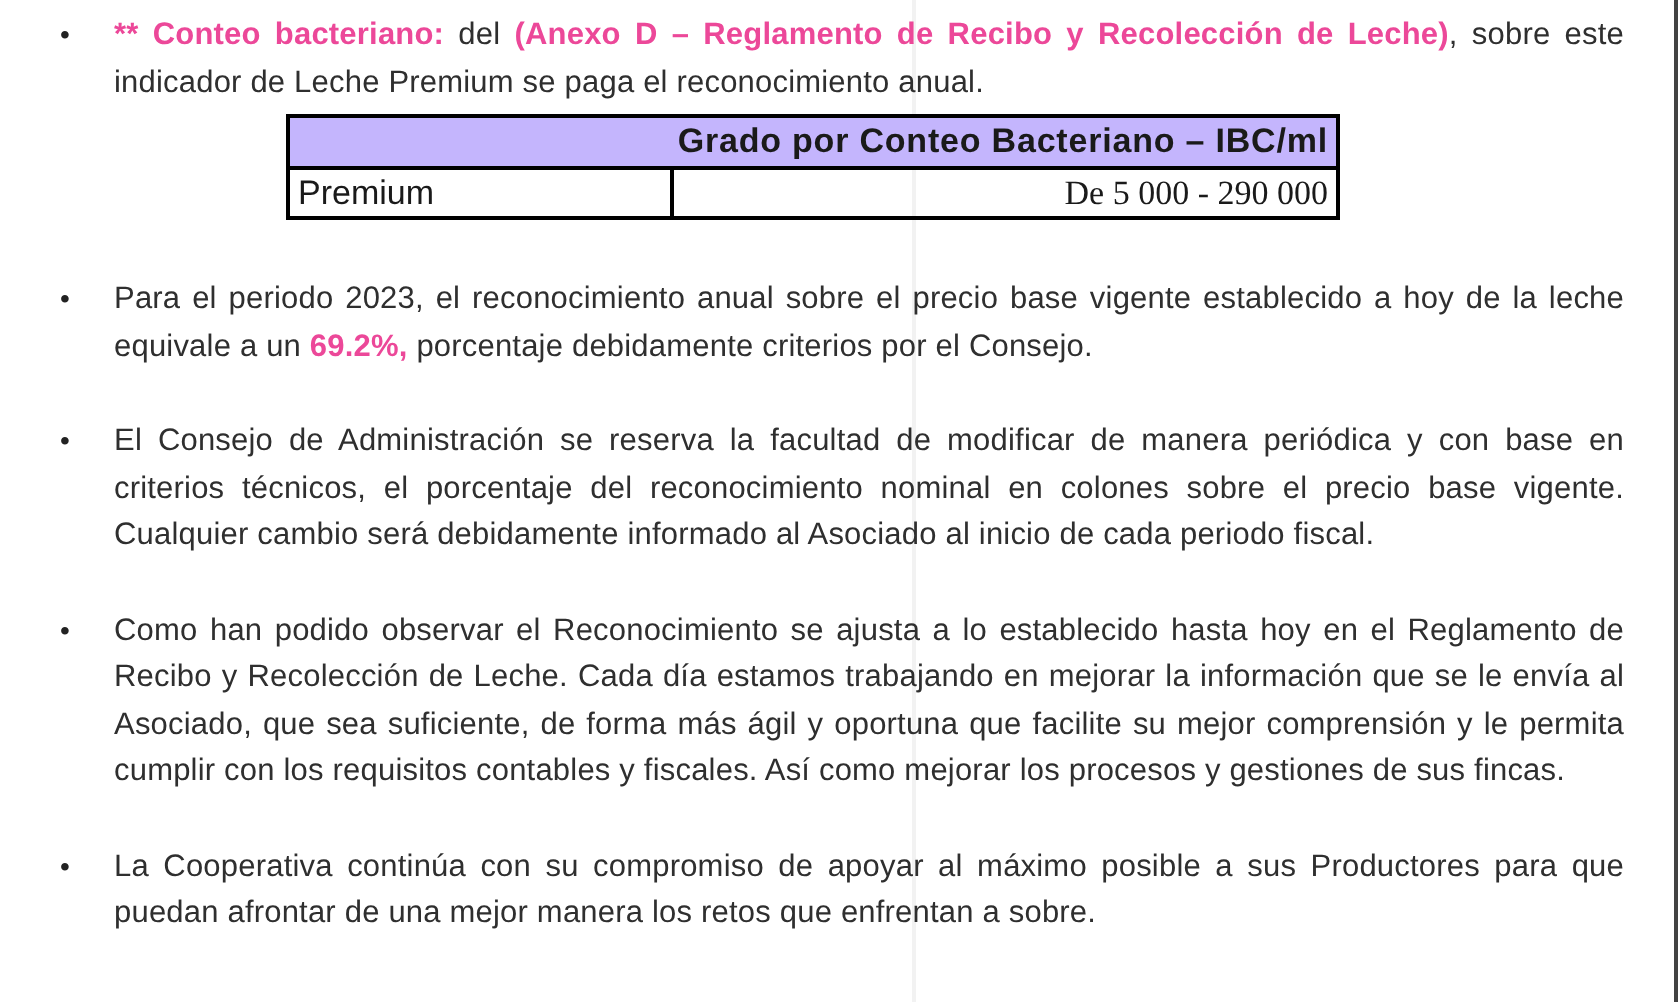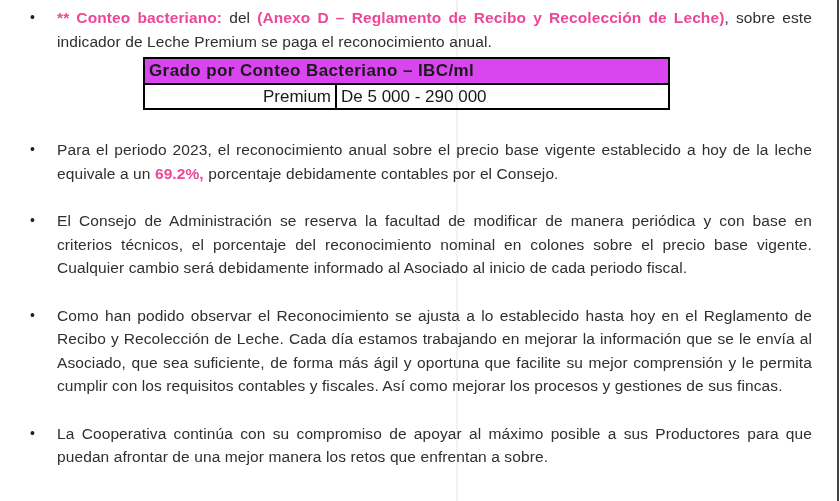--- a/index.html
+++ b/index.html
@@ -62,35 +62,36 @@
   }
   table.milk-table th,
   table.milk-table td {
     border: 2px solid #000000;
     font-size: 17px;
     line-height: 20px;
     padding: 1px 4px;
     color: #1a1a1a;
   }
   table.milk-table th {
-    background: #d946ef;
+    background: #c4b5fd;
     font-weight: bold;
-    text-align: left;
+    text-align: right;
     letter-spacing: 0.4px;
     height: 22px;
   }
   td.grade-cell {
     width: 182px;
-    text-align: right;
+    text-align: left;
     padding-left: 8px;
     height: 21px;
   }
   td.range-cell {
     width: 323px;
-    text-align: left;
+    text-align: right;
+    font-family: Liberation Serif, serif;
   }
 </style>
 </head>
 <body>
 
 <div class="page">
 
   <div class="fold-line"></div>
   <div class="edge-line"></div>
 
@@ -110,21 +111,21 @@
       <tbody>
         <tr>
           <td class="grade-cell">Premium</td>
           <td class="range-cell">De 5 000 - 290 000</td>
         </tr>
       </tbody>
     </table>
 
     <div class="bullet">
       <div class="marker">•</div>
-      <div class="btext"><span>Para el periodo 2023, el reconocimiento anual sobre el precio base vigente establecido a hoy de la leche equivale a un </span><span class="bseg">69.2%,</span><span> porcentaje debidamente contables por el Consejo.</span></div>
+      <div class="btext"><span>Para el periodo 2023, el reconocimiento anual sobre el precio base vigente establecido a hoy de la leche equivale a un </span><span class="bseg">69.2%,</span><span> porcentaje debidamente criterios por el Consejo.</span></div>
     </div>
 
     <div class="bullet">
       <div class="marker">•</div>
       <div class="btext"><span>El Consejo de Administración se reserva la facultad de modificar de manera periódica y con base en criterios técnicos, el porcentaje del reconocimiento nominal en colones sobre el precio base vigente. Cualquier cambio será debidamente informado al Asociado al inicio de cada periodo fiscal.</span></div>
     </div>
 
     <div class="bullet">
       <div class="marker">•</div>
       <div class="btext"><span>Como han podido observar el Reconocimiento se ajusta a lo establecido hasta hoy en el Reglamento de Recibo y Recolección de Leche.  Cada día estamos trabajando en mejorar la información que se le envía al Asociado, que sea suficiente, de forma más ágil y oportuna que facilite su mejor comprensión y le permita cumplir con los requisitos contables y fiscales. Así como mejorar los procesos y gestiones de sus fincas.</span></div>

